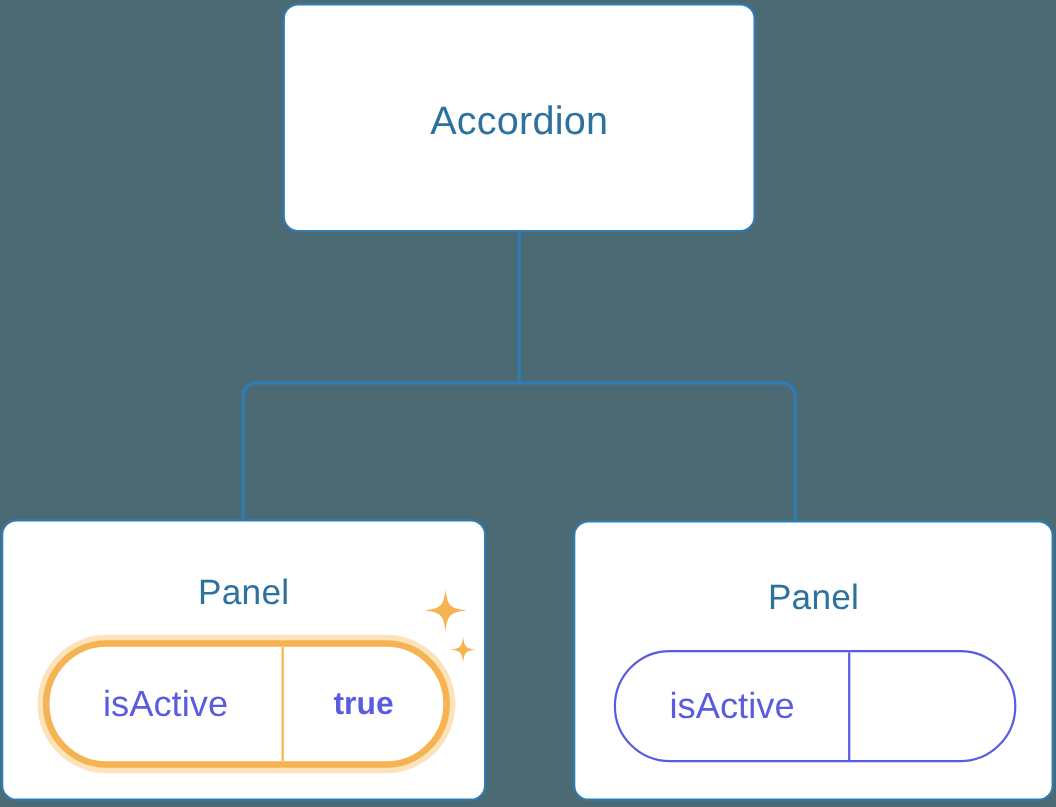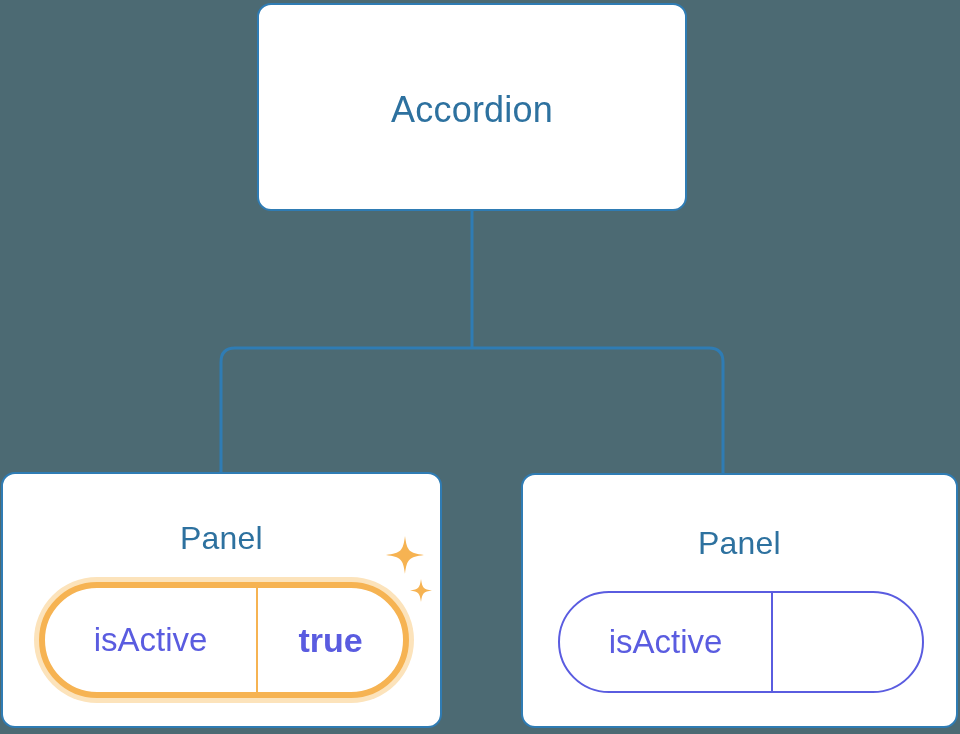--- a/index.html
+++ b/index.html
@@ -137,21 +137,21 @@
     border: 6px solid #f6b352;
     border-radius: 58px;
   }
   #pill-left .prop-key {
     width: 213px;
     font-size: 33px;
     border-right: 2px solid #f6b352;
   }
   #pill-left .prop-value {
     flex: 1;
-    font-size: 34px;
+    font-size: 29px;
     font-weight: bold;
   }
 
   
   .sparkle-group {
     position: absolute;
     left: 378px;
     top: 534px;
     width: 60px;
     height: 70px;

